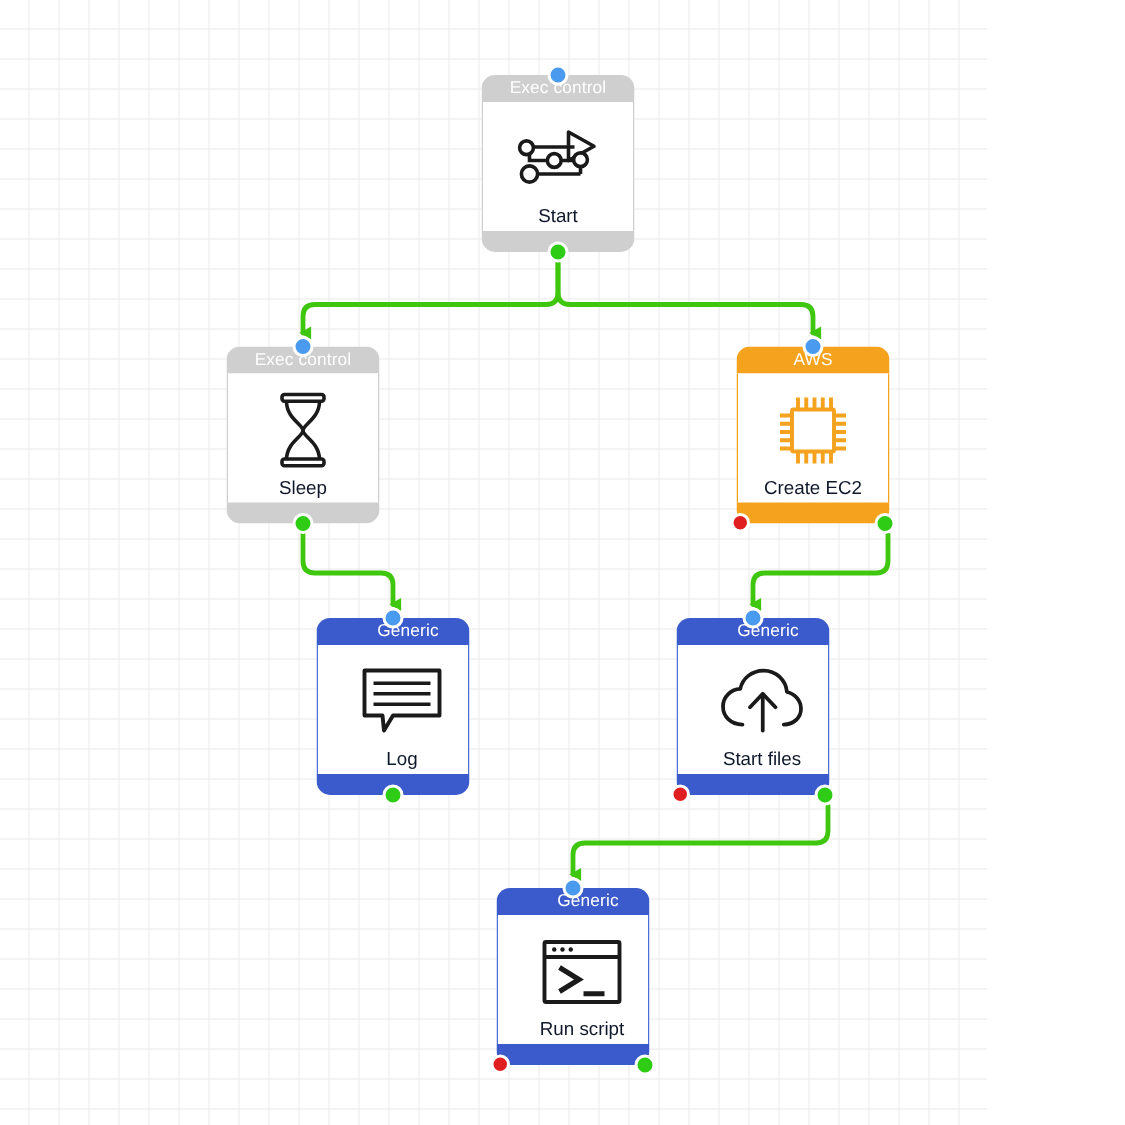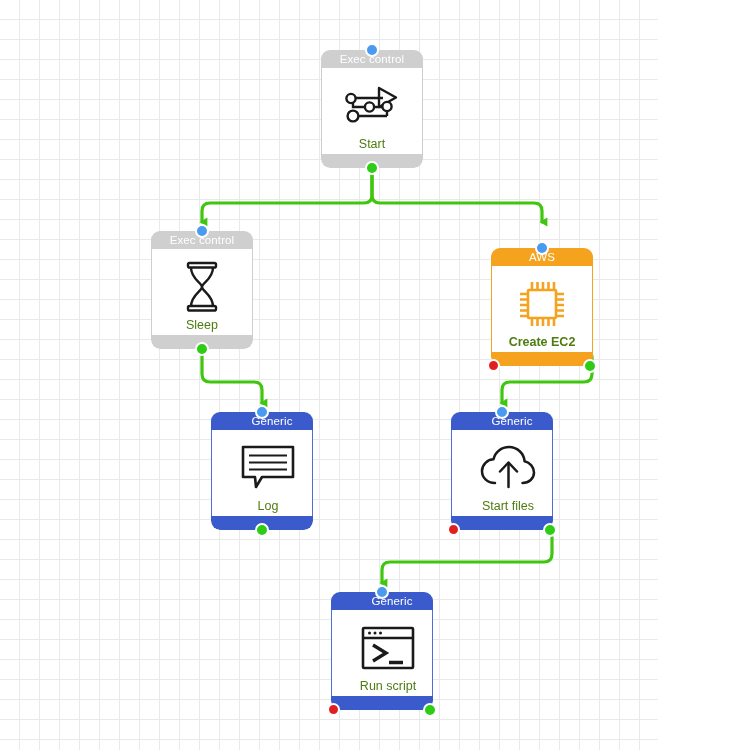--- a/index.html
+++ b/index.html
@@ -77,42 +77,42 @@
 
   .node-icon {
     display: flex;
     align-items: center;
     justify-content: center;
     height: 58px;
   }
 
   .node-label {
     font-size: 12.5px;
-    color: #4d7c0f;
+    color: #0f172a;
     text-align: right;
     margin-top: 2px;
     padding: 0 3px;
     line-height: 14px;
   }
 
   .node-footer {
     height: 14px;
     flex: 0 0 auto;
     border-bottom-left-radius: 9px;
     border-bottom-right-radius: 9px;
   }
 
   
   .theme-gray .node-header { background: #cfcfcf; }
   .theme-gray .node-footer { background: #cfcfcf; }
   .theme-gray .node-body   { border-color: #cfcfcf; }
 
   .theme-orange .node-header { background: #f5a21f; }
   .theme-orange .node-footer { background: #f5a21f; }
-  .theme-orange .node-body   { border-color: #f5a21f; font-weight: bold; }
+  .theme-orange .node-body   { border-color: #f5a21f; }
 
   .theme-blue .node-header { background: #3b5bcc; padding-left: 20px; }
   .theme-blue .node-footer { background: #3b5bcc; }
   .theme-blue .node-body   { border-color: #4e6fd8; padding-left: 12px; }
 
   
   .port {
     position: absolute;
     border-radius: 50%;
     box-sizing: border-box;
@@ -208,21 +208,21 @@
       </g>
     </svg>
             </div>
             <div class="node-label">Sleep</div>
           </div>
           <div class="node-footer"></div>
         </div>
         <div class="port port-in"></div>
         <div class="port port-out center"></div>
       </div>
-      <div class="node theme-orange" style="left: 491px; top: 248px; width: 102px; height: 118px;">
+      <div class="node theme-orange" style="left: 491px; top: 231px; width: 102px; height: 118px;">
         <div class="node-inner">
           <div class="node-header">AWS</div>
           <div class="node-body">
             <div class="node-icon">
     <svg width="54" height="54" viewBox="0 0 54 54">
       <g fill="none" stroke="#f5a21f" stroke-width="2.6" stroke-linecap="butt">
         <rect x="13" y="13" width="28" height="28" rx="1"></rect>
         <path d="M17,13 L17,5 M22.5,13 L22.5,5 M28,13 L28,5 M33.5,13 L33.5,5 M39,13 L39,5"></path>
         <path d="M17,41 L17,49 M22.5,41 L22.5,49 M28,41 L28,49 M33.5,41 L33.5,49 M39,41 L39,49"></path>
         <path d="M13,17 L5,17 M13,22.5 L5,22.5 M13,28 L5,28 M13,33.5 L5,33.5 M13,39 L5,39"></path>

